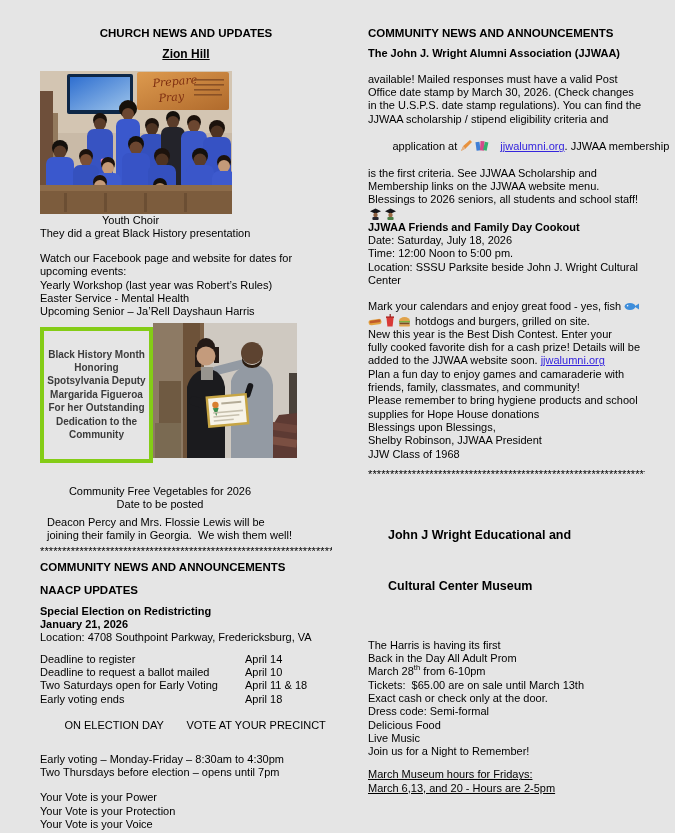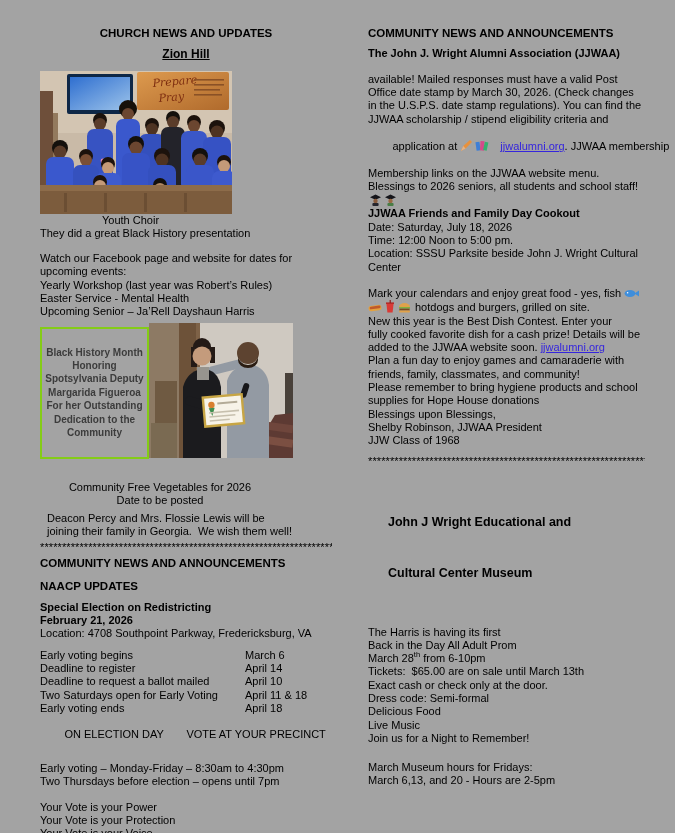--- a/index.html
+++ b/index.html
@@ -1,34 +1,34 @@
 <!DOCTYPE html>
 <html><head>
 <meta charset="utf-8">
 <style>
   html,body { margin:0; padding:0; background:#ffffff; }
   .page {
-    position:relative; width:675px; height:833px; background:#a3a3a3;
+    position:relative; width:675px; height:833px; background:#e5e5e5;
     font-family:"Liberation Sans", sans-serif; font-size:11px; line-height:13.3px;
     color:#000; overflow:hidden;
   }
   .col { position:absolute; top:27px; }
   .col-left  { left:40px;  width:292px; }
   .col-right { left:368px; width:285px; }
   .ln { white-space:pre; }
   .b  { font-weight:bold; }
   .center { text-align:center; }
   .sec-head { font-weight:bold; font-size:11.5px; line-height:13.5px; white-space:pre; }
   .zion { font-weight:bold; font-size:12px; line-height:15px; text-decoration:underline; margin-top:6px;text-align:center; }
   .photo1 { display:block; margin-top:9px; width:192px; height:143px; }
   .cap1 { padding-left:62px; }
   .events { margin-top:12px; }
   .honor-row { margin-top:4px; display:flex; align-items:flex-start; }
   .honor-box {
-    width:105px; height:128px; border:2px solid #84cc16; margin-top:4px;
+    width:105px; height:128px; border:4px solid #84cc16; margin-top:4px;
     display:flex; flex-direction:column; justify-content:center;
     text-align:center; font-size:10px; line-height:13.4px; font-weight:600; color:#3c3c3c;
   }
   .photo2 { display:block; width:144px; height:135px; }
   .veg { margin-top:22px; width:240px; text-align:center; }
   .farewell { margin-top:5px; padding-left:7px; }
   .divider { margin-top:2px; white-space:nowrap; overflow:hidden; width:292px; height:13px; letter-spacing:0.1px; }
   .divider-r { margin-top:7px; white-space:nowrap; overflow:hidden; width:277px; height:13px; letter-spacing:0.1px; }
   .community-heading { margin-top:3px; }
   .naacp { margin-top:10px; }
@@ -40,21 +40,21 @@
   .eday-label { display:inline-block; width:122px; }
   .hours { margin-top:7px; }
   .votelines { margin-top:12px; }
   .jjwaa-heading { margin-top:6px; font-weight:bold; }
   .schol { margin-top:13px; }
   .grad-line { height:14px; display:flex; gap:4px; padding-left:2px; align-items:center; }
   .cookout-heading { font-weight:bold; }
   .cookout-body { margin-top:13px; }
   .museum-heading { margin-top:12px; font-weight:bold; font-size:12.5px; line-height:17px; white-space:pre;margin-left:20px; }
   .museum-body { margin-top:10px; }
-  .fridays { margin-top:16px; }
+  .fridays { margin-top:10px;text-decoration:underline; }
   a.link, .link { color:#3525dd; text-decoration:underline; cursor:pointer; }
   .gap-left { margin-left:11px; }
   .icon { display:inline-block; vertical-align:-2px; line-height:0; }
   .icon svg { display:inline-block; }
   sup { font-size:7.5px; vertical-align:super; line-height:0; }
 </style>
 </head>
 <body>
 
 <div class="page">
@@ -223,29 +223,25 @@
       <div class="ln">joining their family in Georgia.  We wish them well!</div>
     </div>
 
     <div class="divider">**********************************************************************</div>
 
     <div class="sec-head community-heading">COMMUNITY NEWS AND ANNOUNCEMENTS</div>
     <div class="sec-head naacp">NAACP UPDATES</div>
 
     <div class="election">
       <div class="ln b">Special Election on Redistricting</div>
-      <div class="ln b">February 21, 2026</div>
+      <div class="ln b">January 21, 2026</div>
       <div class="ln">Location: 4708 Southpoint Parkway, Fredericksburg, VA</div>
     </div>
 
     <div class="votegrid">
-      <div class="vrow">
-        <span class="vlabel">Early voting begins</span>
-        <span class="vdate">March 6</span>
-      </div>
       <div class="vrow">
         <span class="vlabel">Deadline to register</span>
         <span class="vdate">April 14</span>
       </div>
       <div class="vrow">
         <span class="vlabel">Deadline to request a ballot mailed</span>
         <span class="vdate">April 10</span>
       </div>
       <div class="vrow">
         <span class="vlabel">Two Saturdays open for Early Voting</span>
@@ -285,20 +281,21 @@
       <div class="ln">
         <span>application at </span><span class="icon"><svg width="13" height="13" viewBox="0 0 13 13">
               <polygon points="1,12 3.2,7 10,1 12,3 5.6,9.4" fill="#e8913c"></polygon>
               <polygon points="1,12 3.2,7 5.6,9.4" fill="#e2b38a"></polygon>
             </svg></span><span class="icon" style="margin-left:2px;"><svg width="14" height="13" viewBox="0 0 14 13">
               <rect x="1" y="3" width="4" height="8.5" fill="#3f7fd6" transform="rotate(-8 3 7)"></rect>
               <rect x="5.2" y="2.2" width="4" height="9.3" fill="#d44a8a" transform="rotate(4 7 7)"></rect>
               <rect x="9" y="3" width="3.6" height="8.5" fill="#35b06f" transform="rotate(12 10.8 7)"></rect>
             </svg></span><a class="link gap-left">jjwalumni.org</a><span>. JJWAA membership</span>
       </div>
+      <div class="ln">is the first criteria. See JJWAA Scholarship and</div>
       <div class="ln">Membership links on the JJWAA website menu.</div>
       <div class="ln">Blessings to 2026 seniors, all students and school staff!</div>
       <div class="grad-line">
         <span class="icon"><svg width="11" height="12" viewBox="0 0 11 12">
               <polygon points="0,3.2 5.5,0.6 11,3.2 5.5,5.8" fill="#15151a"></polygon>
               <circle cx="5.5" cy="7" r="2.2" fill="#8a5c3c"></circle>
               <rect x="2.4" y="9" width="6.2" height="3" rx="1" fill="#26262e"></rect>
             </svg></span>
         <span class="icon"><svg width="11" height="12" viewBox="0 0 11 12">
               <polygon points="0,3.2 5.5,0.6 11,3.2 5.5,5.8" fill="#15151a"></polygon>

